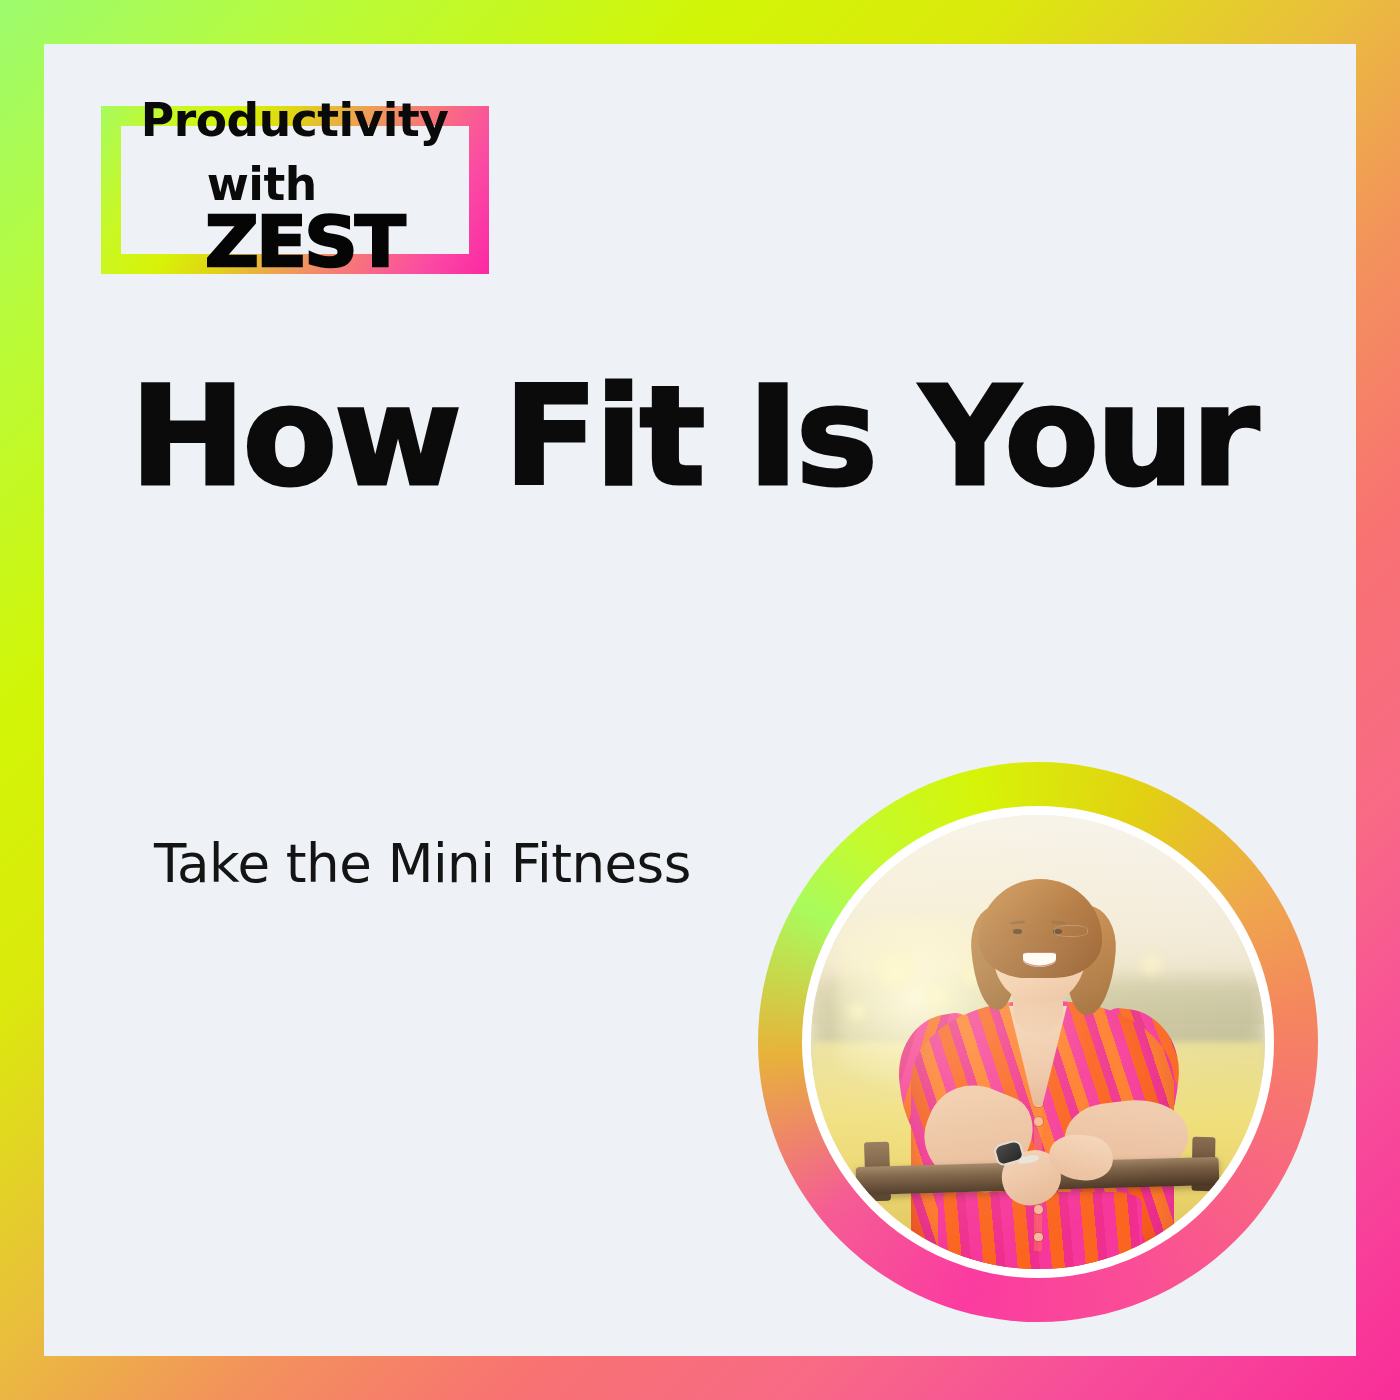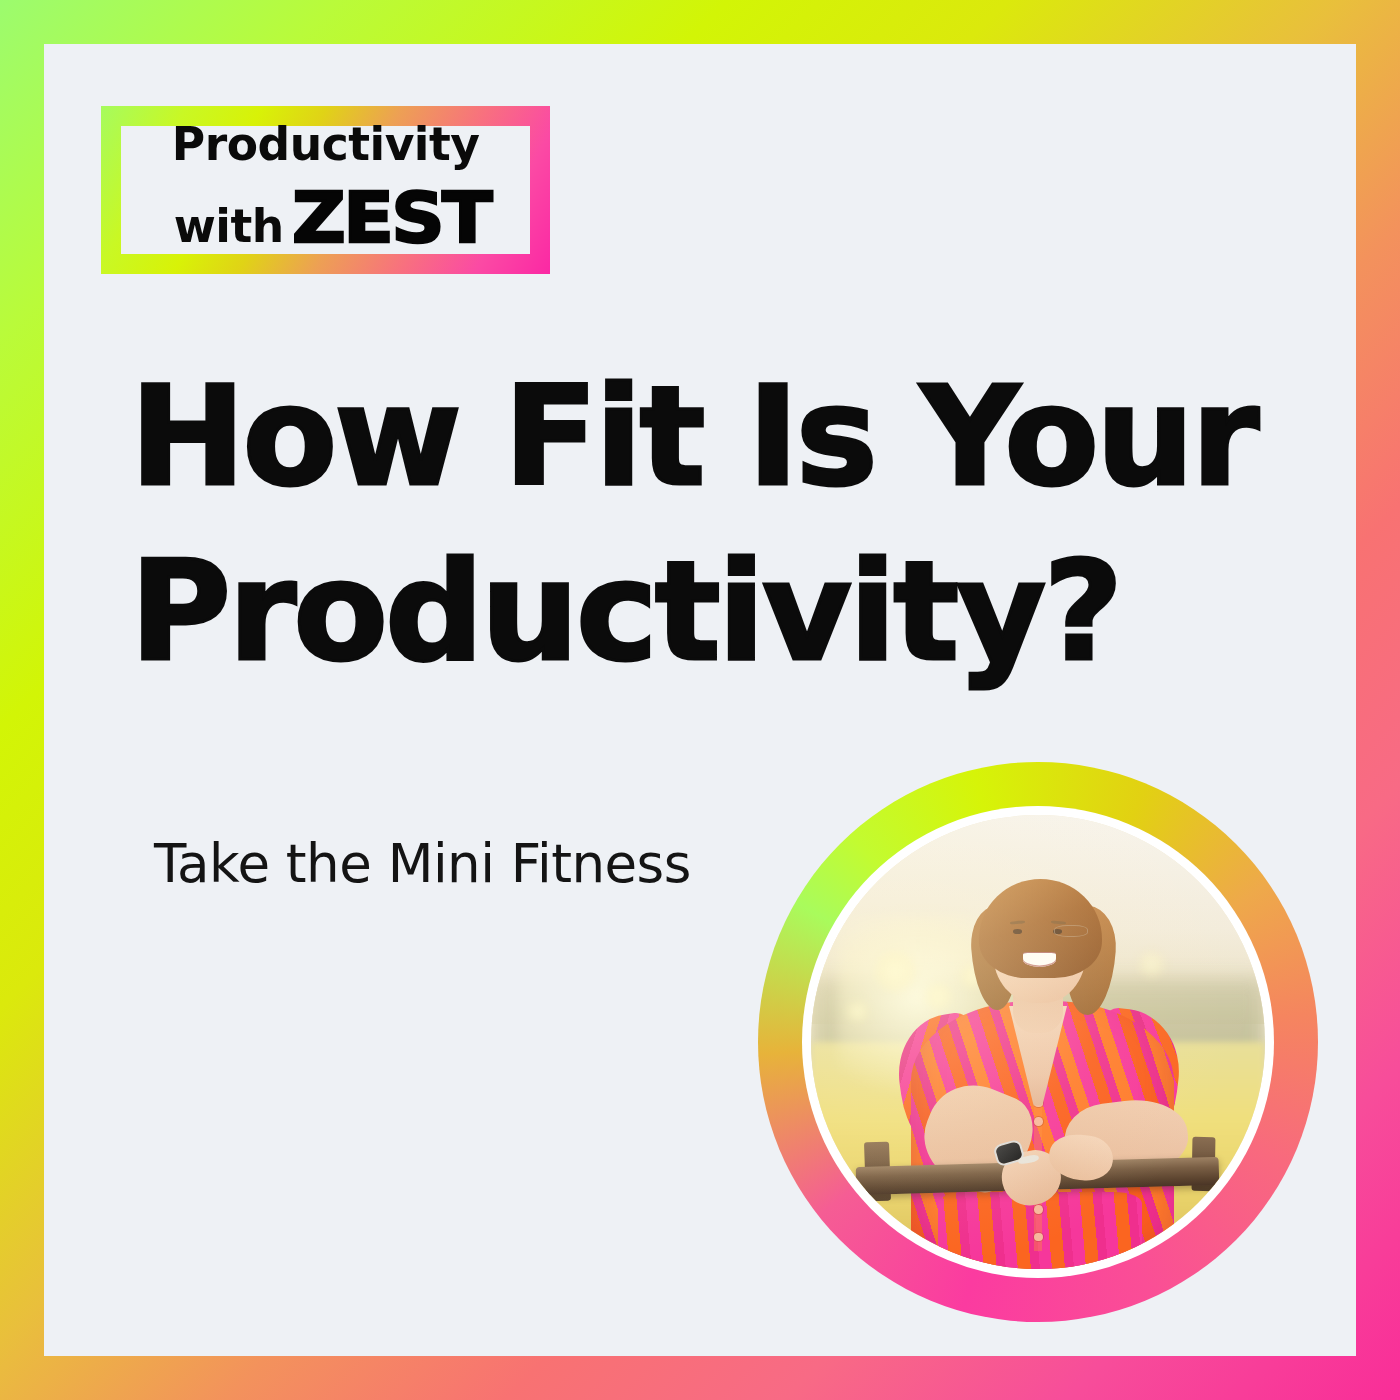--- a/index.html
+++ b/index.html
@@ -44,21 +44,21 @@
     height: 1312px;
     background: #eef1f5;
     overflow: hidden;
   }
 
   
   .logo-badge {
     position: absolute;
     left: 57px;
     top: 62px;
-    width: 449px;
+    width: 388px;
     height: 168px;
     padding: 20px;
     background:
       linear-gradient(118deg,
         #a6fb5e 0%,
         #c9f824 16%,
         #d8f207 30%,
         #e0d316 42%,
         #eda054 56%,
         #f8707f 72%,
@@ -84,20 +84,21 @@
     color: #0a0a0a;
     white-space: nowrap;
     transform: scaleX(0.97);
   }
   .logo-line2 {
     display: flex;
     align-items: baseline;
     justify-content: space-between;
     white-space: nowrap;
     margin-top: 16px;
+    flex-direction: column;
   }
   .logo-with {
     font-family: "DejaVu Sans", sans-serif;
     font-weight: 700;
     font-size: 47px;
     line-height: 1.0;
     letter-spacing: -0.5px;
     color: #0a0a0a;
     transform: scaleX(0.97);
   }
@@ -404,21 +405,20 @@
         <div class="logo-line1">Productivity</div>
         <div class="logo-line2">
           <span class="logo-with">with</span>
           <span class="logo-zest">ZEST</span>
         </div>
       </div>
     </div>
 
     <h1 class="headline">
       <span class="headline-l1">How Fit Is Your</span>
-      <span class="headline-l2">Productivity?</span>
     </h1>
 
     <p class="subtitle">
       <span class="subtitle-l1">Take the Mini Fitness</span>
     </p>
 
     <div class="portrait-wrap">
       <div class="portrait-gap">
         <div class="portrait-photo" title="Smiling woman with shoulder-length auburn hair in a pink and orange patterned dress, leaning on a wooden fence rail in a sunlit field">
 

